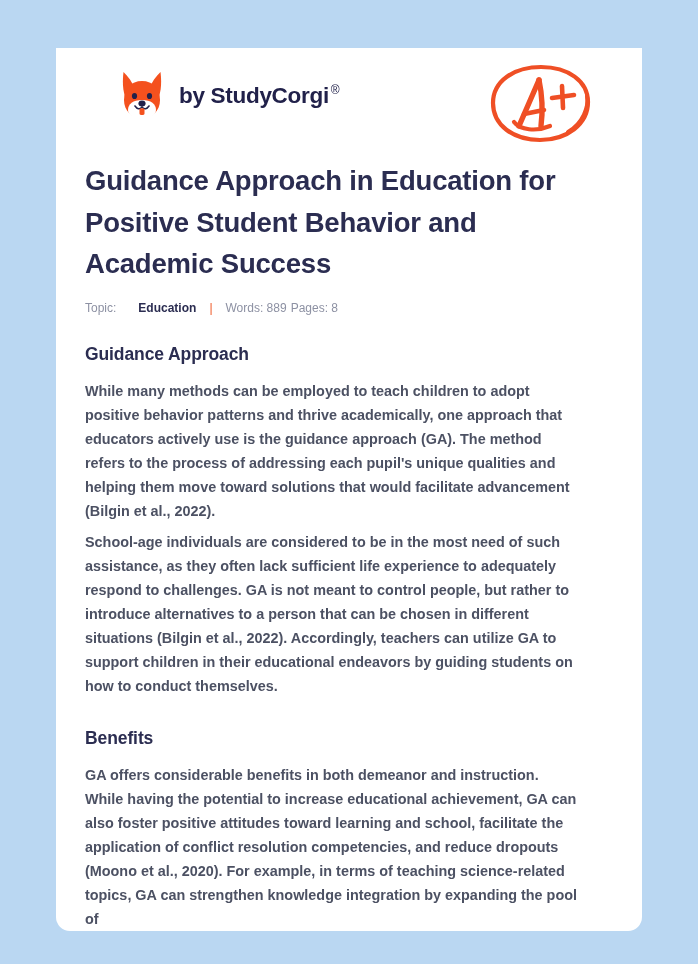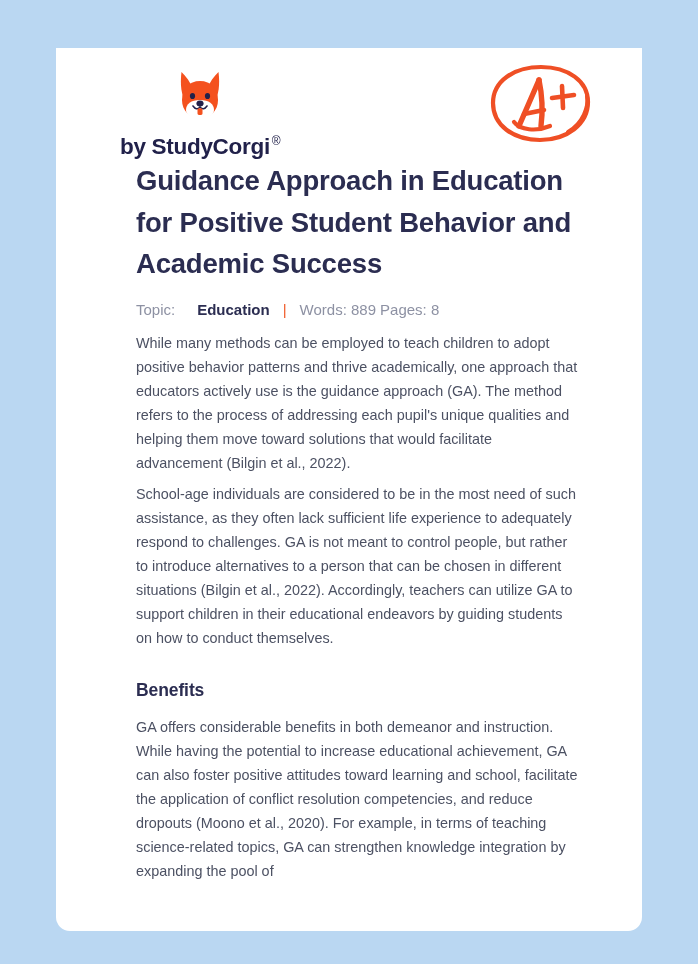--- a/index.html
+++ b/index.html
@@ -33,21 +33,20 @@
     height: 112px;
     padding: 0 29px;
   }
   .brand {
     position: absolute;
     left: 64px;
     top: 22px;
     display: flex;
     align-items: center;
     gap: 15px;
-    flex-direction: column;
   }
   .corgi-logo {
     width: 44px;
     height: 50px;
     display: block;
   }
   .brand-text {
     font-size: 22.5px;
     font-weight: bold;
     color: #21214a;
@@ -67,36 +66,36 @@
     position: absolute;
     right: 48px;
     top: 12px;
     width: 106px;
     height: 90px;
   }
   .grade-badge svg { display: block; width: 100%; height: 100%; }
 
   
   .content {
-    padding: 0 64px 0 80px;
+    padding: 0 64px 0 29px;
   }
 
   .doc-title {
     margin: 0;
     font-size: 27.5px;
     line-height: 41.5px;
     font-weight: bold;
     color: #2b2d51;
     letter-spacing: -0.2px;
     max-width: 500px;
   }
 
   .meta {
     margin-top: 17px;
-    font-size: 15px;
+    font-size: 12px;
     color: #8d91a3;
     display: flex;
     align-items: center;
     white-space: nowrap;
     line-height: 1;
   }
   .meta .label { color: #8d91a3; }
   .meta .topic-value {
     color: #2b2d51;
     font-weight: bold;
@@ -116,20 +115,21 @@
     color: #2b2d51;
     letter-spacing: -0.1px;
   }
 
   p.para {
     margin: 16px 0 0 0;
     font-size: 14.4px;
     line-height: 24px;
     color: #4c5163;
     max-width: 512px;
+    font-weight: bold;
   }
   p.para.tight { margin-top: 14px; }
   .para + .para { margin-top: 7px; }
 </style>
 </head>
 <body>
 
 <div class="page">
 
   <div class="header">
@@ -181,20 +181,21 @@
     <h1 class="doc-title">Guidance Approach in Education for Positive Student Behavior and Academic Success</h1>
 
     <div class="meta">
       <span class="label">Topic:</span>
       <span class="topic-value">Education</span>
       <span class="sep">|</span>
       <span class="words">Words: 889</span>
       <span class="pages">Pages: 8</span>
     </div>
 
+    <h2 class="section-heading">Guidance Approach</h2>
     <p class="para tight">While many methods can be employed to teach children to adopt positive behavior patterns and thrive academically, one approach that educators actively use is the guidance approach (GA). The method refers to the process of addressing each pupil's unique qualities and helping them move toward solutions that would facilitate advancement (Bilgin et al., 2022).</p>
     <p class="para">School-age individuals are considered to be in the most need of such assistance, as they often lack sufficient life experience to adequately respond to challenges. GA is not meant to control people, but rather to introduce alternatives to a person that can be chosen in different situations (Bilgin et al., 2022). Accordingly, teachers can utilize GA to support children in their educational endeavors by guiding students on how to conduct themselves.</p>
 
     <h2 class="section-heading">Benefits</h2>
     <p class="para tight">GA offers considerable benefits in both demeanor and instruction. While having the potential to increase educational achievement, GA can also foster positive attitudes toward learning and school, facilitate the application of conflict resolution competencies, and reduce dropouts (Moono et al., 2020). For example, in terms of teaching science-related topics, GA can strengthen knowledge integration by expanding the pool of</p>
 
   </div>
 </div>
 
 </body></html>

